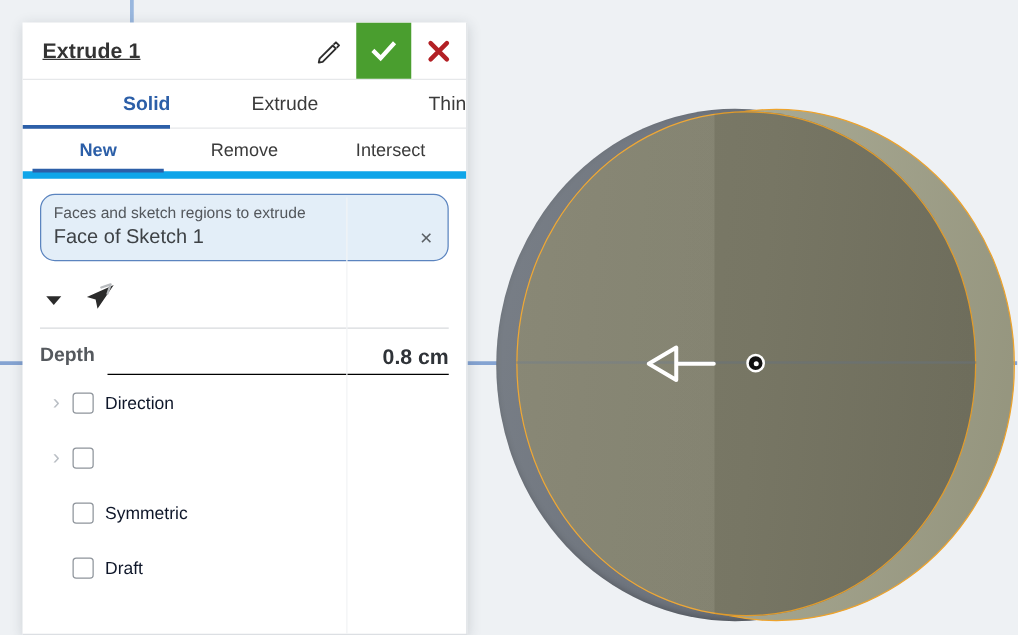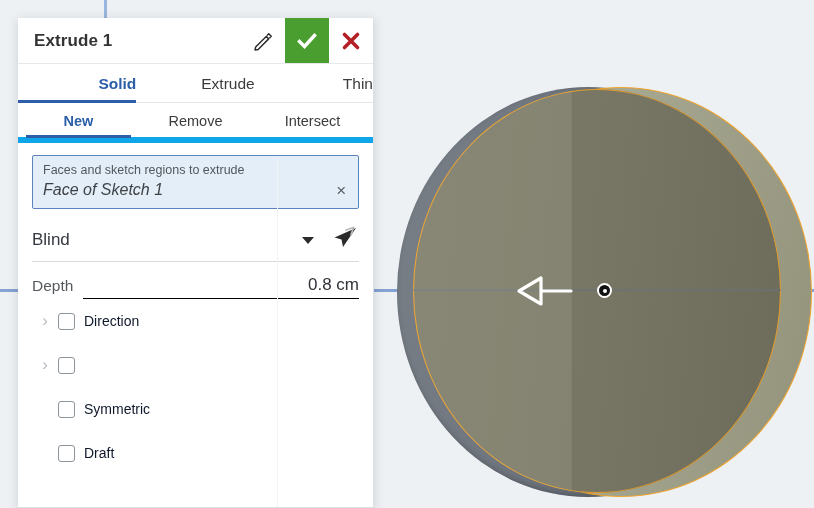--- a/index.html
+++ b/index.html
@@ -79,20 +79,21 @@
     background:#f2f3f5;
   }
 
   .hdr{
     height:45px;display:flex;align-items:center;
     border-bottom:1px solid #e6e8ea;
   }
   .hdr-title{
     flex:1;padding-left:16px;font-size:17px;font-weight:bold;color:#333;
     letter-spacing:.1px;
+    text-decoration:underline;
   }
   .hdr-btn{
     width:44px;height:45px;display:flex;align-items:center;justify-content:center;
     cursor:pointer;
   }
   .hdr-btn.accept{background:#4a9e2f;}
 
   .tabs{display:flex;border-bottom:1px solid #e6e8ea;}
   .tab{
     flex:1;text-align:right;font-size:15.5px;color:#3b3b3b;
@@ -111,37 +112,37 @@
   }
   .subtab.active{color:#2c5fa8;font-weight:bold;}
   .subtab.active::after{
     content:"";position:absolute;left:6px;right:6px;bottom:-1px;height:3px;
     background:#2c5fa8;
   }
 
   .body{padding:12px 14px 0;}
 
   .sel-box{
-    background:#e3eef8;border:1px solid #5b84bf;border-radius:2px;
+    background:#e3eef8;border:1px solid #5b84bf;border-radius:12px;
     padding:7px 10px 9px;
   }
   .sel-label{font-size:12.5px;color:#53575c;padding-bottom:4px;}
-  .sel-row{display:flex;align-items:center;font-style:italic;}
+  .sel-row{display:flex;align-items:center;}
   .sel-value{flex:1;font-size:16px;color:#3e4246;}
   .sel-clear{font-size:17px;color:#5c6166;cursor:pointer;padding:0 2px;line-height:1;}
 
   .dropdown{
     display:flex;align-items:center;margin-top:16px;
     border-bottom:1px solid #d8dadd;padding-bottom:6px;
   }
   .dd-value{flex:1;font-size:17px;color:#353941;}
   .dd-caret{padding:0 10px 0 4px;cursor:pointer;}
   .flip-btn{padding-left:6px;cursor:pointer;border-bottom:0;}
 
-  .depth-row{display:flex;align-items:center;margin-top:13px;gap:10px;}
+  .depth-row{display:flex;align-items:flex-start;margin-top:13px;gap:10px;font-weight:bold;}
   .depth-label{font-size:15.5px;color:#55595e;padding-bottom:3px;}
   .depth-input{
     flex:1;text-align:right;font-size:17px;color:#2f3338;
     border-bottom:1px solid #000000;padding-bottom:3px;cursor:text;
   }
 
   .opt-row{display:flex;align-items:center;height:44px;}
   .chev{width:26px;color:#b9bec4;font-size:17px;cursor:pointer;text-align:center;}
   .chev.spacer{visibility:hidden;}
   .cbox{
@@ -215,21 +216,20 @@
 
       <div class="sel-box">
         <div class="sel-label">Faces and sketch regions to extrude</div>
         <div class="sel-row">
           <div class="sel-value">Face of Sketch 1</div>
           <div class="sel-clear">×</div>
         </div>
       </div>
 
       <div class="dropdown">
-        <div class="dd-value">Blind</div>
         <div class="dd-caret">
           <svg width="14" height="9" viewBox="0 0 14 9">
             <path d="M1 1 L7 8 L13 1 Z" fill="#2b2b2b"></path>
           </svg>
         </div>
         <div class="flip-btn">
           <svg width="28" height="26" viewBox="0 0 28 26">
             <path d="M25 3 L12 22 L10.5 14.5 L3.5 12.5 Z" fill="#2b2b2b"></path>
             <path d="M15 5 L22.5 2.5 L20 10" fill="none" stroke="#b7babd" stroke-width="1.8" stroke-linecap="round" stroke-linejoin="round"></path>
           </svg>

